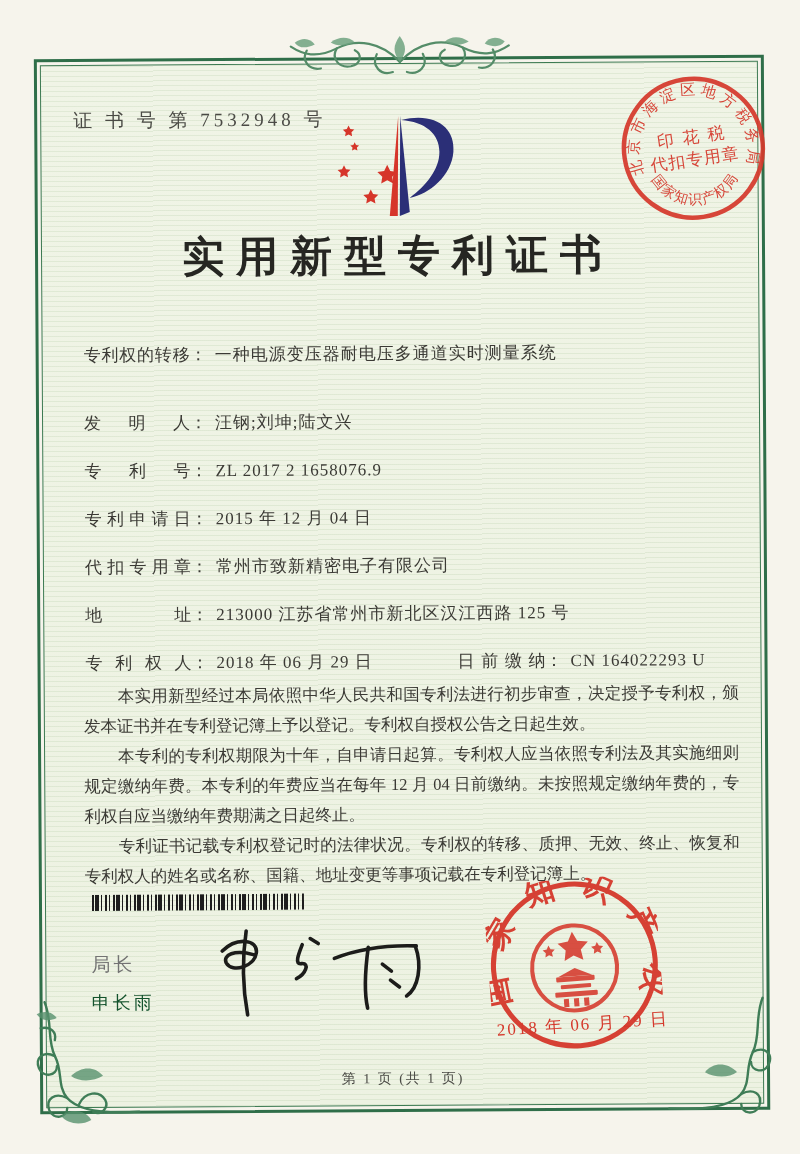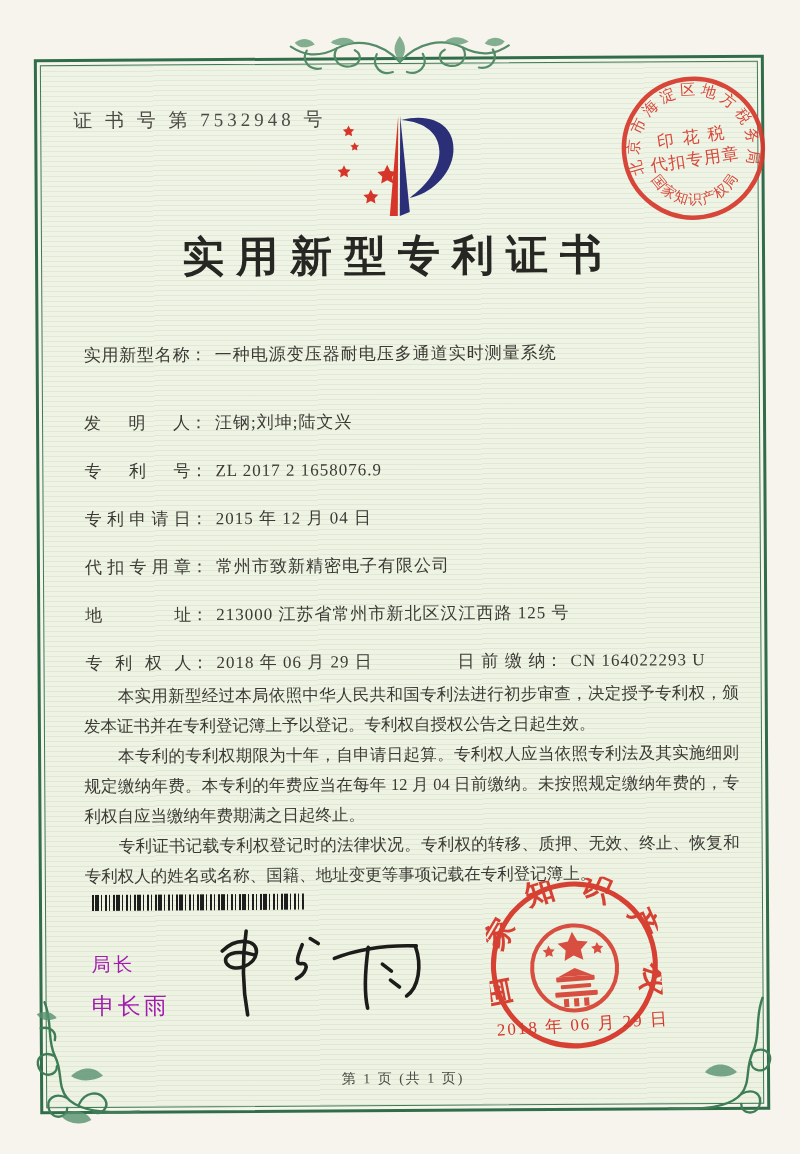--- a/index.html
+++ b/index.html
@@ -60,22 +60,22 @@
   .barcode {
     position:absolute; left:90px; top:893px; width:212px; height:16px;
     background:repeating-linear-gradient(90deg,
       #1d1d1d 0 2px, transparent 2px 3px,
       #1d1d1d 3px 7px, transparent 7px 9px,
       #1d1d1d 9px 10px, transparent 10px 13px,
       #1d1d1d 13px 15px, transparent 15px 17px,
       #1d1d1d 17px 18px, transparent 18px 21px);
   }
 
-  .official-title { position:absolute; left:89px; top:950px; font-size:19px; letter-spacing:3px; color:#a21caf; }
-  .official-name  { position:absolute; left:89px; top:989px; font-size:23px; letter-spacing:3px; color:#a21caf; }
+  .official-title { position:absolute; left:89px; top:950px; font-size:19px; letter-spacing:3px; color:#737373; }
+  .official-name  { position:absolute; left:89px; top:989px; font-size:18px; letter-spacing:3px; color:#14532d; }
   .signature { position:absolute; left:200px; top:918px; }
 
   .seal-top { position:absolute; left:612px; top:66px; transform:rotate(-8deg); opacity:0.92; }
   .seal-bottom { position:absolute; left:486px; top:880px; transform:rotate(-4deg); opacity:0.95; }
   .seal-date {
     position:absolute; left:494px; top:1014px;
     font-size:17px; letter-spacing:2px; color:#d5382b; transform:rotate(-3.5deg);
   }
 
   .footer {
@@ -171,21 +171,21 @@
     </text>
     <text fill="#d5382b" font-size="12.5" letter-spacing="1">
       <textPath href="#arcBottom" startOffset="0">国家知识产权局</textPath>
     </text>
     <text x="75" y="70" text-anchor="middle" fill="#d5382b" font-size="15" letter-spacing="2">印 花 税</text>
     <text x="75" y="90" text-anchor="middle" fill="#d5382b" font-size="15" letter-spacing="1">代扣专用章</text>
   </svg>
 
   <div class="fields">
     <div class="frow" style="top:342px;">
-      <span class="flabel">实用新型名称</span><span class="fcolon">：</span><span class="fvalue">一种电源变压器耐电压多通道实时测量系统</span>
+      <span class="flabel">专利权的转移</span><span class="fcolon">：</span><span class="fvalue">一种电源变压器耐电压多通道实时测量系统</span>
     </div>
     <div class="frow" style="top:410px;">
       <span class="flabel">发明人</span><span class="fcolon">：</span><span class="fvalue">汪钢;刘坤;陆文兴</span>
     </div>
     <div class="frow" style="top:458px;">
       <span class="flabel">专利号</span><span class="fcolon">：</span><span class="fvalue">ZL 2017 2 1658076.9</span>
     </div>
     <div class="frow" style="top:506px;">
       <span class="flabel">专利申请日</span><span class="fcolon">：</span><span class="fvalue">2015 年 12 月 04 日</span>
     </div>

